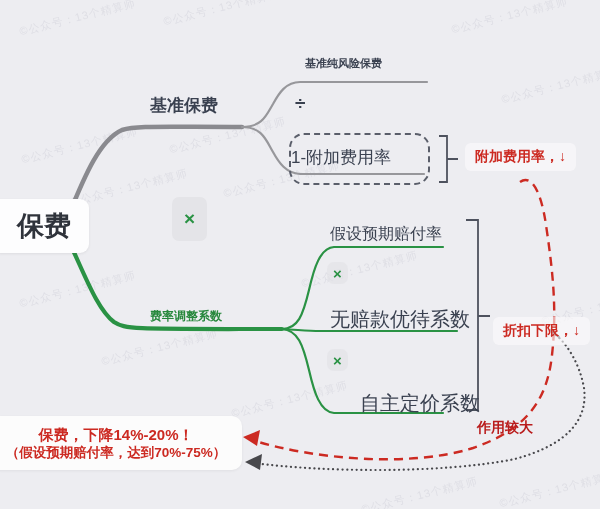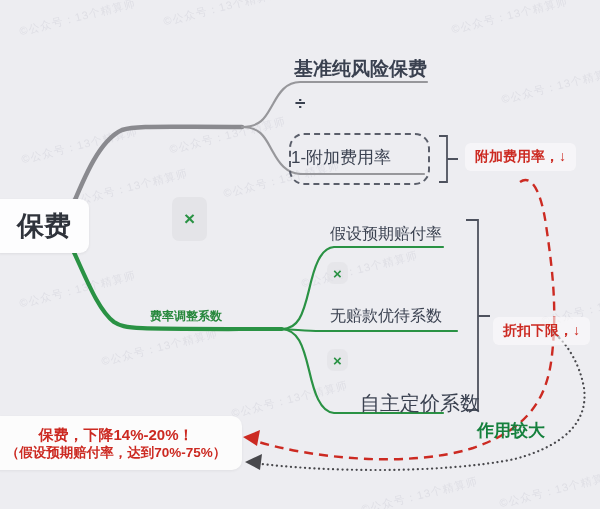--- a/index.html
+++ b/index.html
@@ -32,21 +32,21 @@
     position:absolute;left:289px;top:133px;width:141px;height:52px;
     border:2px dashed #5A5E6A;border-radius:15px;box-sizing:border-box;
     display:flex;justify-content:flex-start;align-items:flex-start;padding-top:11px;
   }
   .dashed-box .txt{font-size:17px;color:#3A4150;}
   .red-tag{
     position:absolute;background:rgba(252,250,251,0.62);border-radius:6px;
     color:#CC2A22;font-weight:bold;font-size:14px;
     padding:5px 10px;white-space:nowrap;
   }
-  .red-note{position:absolute;color:#15803d;font-weight:bold;font-size:17px;white-space:nowrap;}
+  .red-note{position:absolute;color:#b91c1c;font-weight:bold;font-size:14px;white-space:nowrap;}
   .result-box{
     position:absolute;left:-10px;top:416px;width:252px;height:54px;
     background:#FCFCFC;border-radius:10px;box-shadow:0 1px 3px rgba(0,0,0,0.06);
     display:flex;flex-direction:column;align-items:center;justify-content:center;
     color:#CC2A22;font-weight:bold;
   }
   .result-box .l1{font-size:15px;line-height:19px;}
   .result-box .l2{font-size:13.5px;line-height:18px;}
   .green-text{color:#27883C;}
 </style>
@@ -97,33 +97,34 @@
   </svg>
 
   <div class="root-box">
     <span class="txt">保费</span>
   </div>
 
   <div class="op-box" style="left:172px;top:197px;width:35px;height:44px;">
     <span class="green-x" style="font-size:19px;">×</span>
   </div>
 
-  <div class="node-label" style="left:294px;top:56px;font-size:19px;font-weight:600;">基准纯风险保费</div>
+  <div class="node-label bold" style="left:150px;top:94px;font-size:17px;">基准保费</div>
+  <div class="node-label" style="left:305px;top:56px;font-size:11px;font-weight:600;">基准纯风险保费</div>
   <div class="node-label bold" style="left:295px;top:93px;font-size:19px;">÷</div>
   <div class="dashed-box">
     <span class="txt">1-附加费用率</span>
   </div>
   <div class="red-tag" style="left:465px;top:143px;">附加费用率，↓</div>
 
   <div class="node-label bold green-text" style="left:150px;top:308px;font-size:12px;">费率调整系数</div>
   <div class="node-label" style="left:330px;top:224px;font-size:16px;">假设预期赔付率</div>
   <div class="op-box" style="left:327px;top:262px;width:21px;height:22px;background:rgba(226,226,230,0.65);">
     <span class="green-x" style="font-size:15px;">×</span>
   </div>
-  <div class="node-label" style="left:330px;top:306px;font-size:16px;">无赔款优待系数</div>
+  <div class="node-label" style="left:330px;top:306px;font-size:20px;">无赔款优待系数</div>
   <div class="op-box" style="left:327px;top:349px;width:21px;height:22px;background:rgba(226,226,230,0.65);">
     <span class="green-x" style="font-size:15px;">×</span>
   </div>
   <div class="node-label" style="left:340px;top:390px;font-size:20px;margin-left:20px;">自主定价系数</div>
   <div class="red-tag" style="left:493px;top:304px;margin-top:13px;">折扣下限，↓</div>
 
   <div class="red-note" style="left:477px;top:419px;">作用较大</div>
   <div class="result-box">
     <div class="l1">保费，下降14%-20%！</div>
     <div class="l2">（假设预期赔付率，达到70%-75%）</div>

